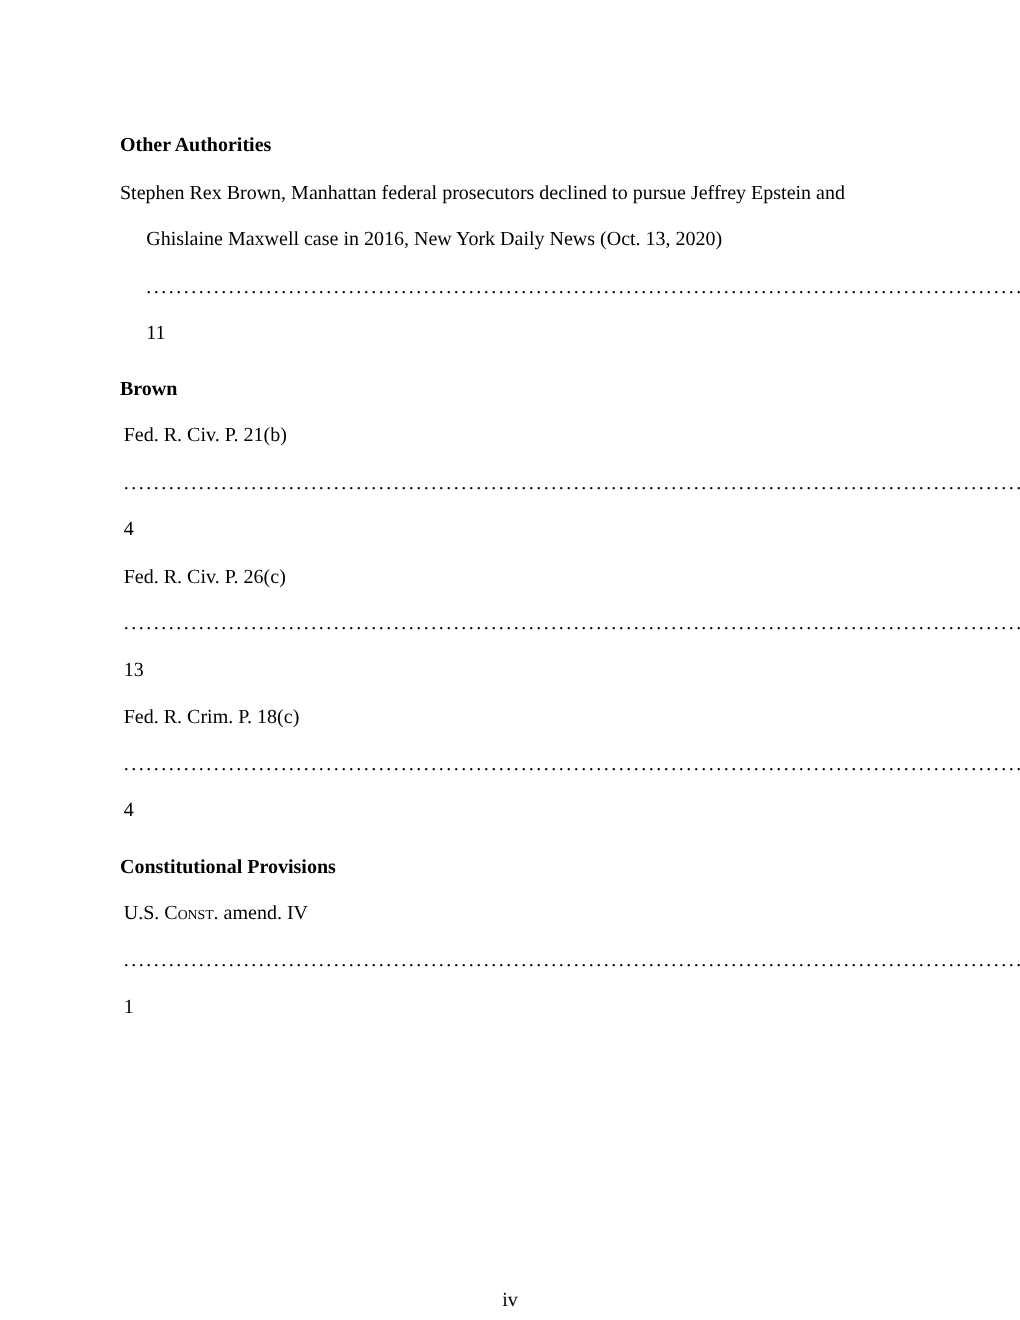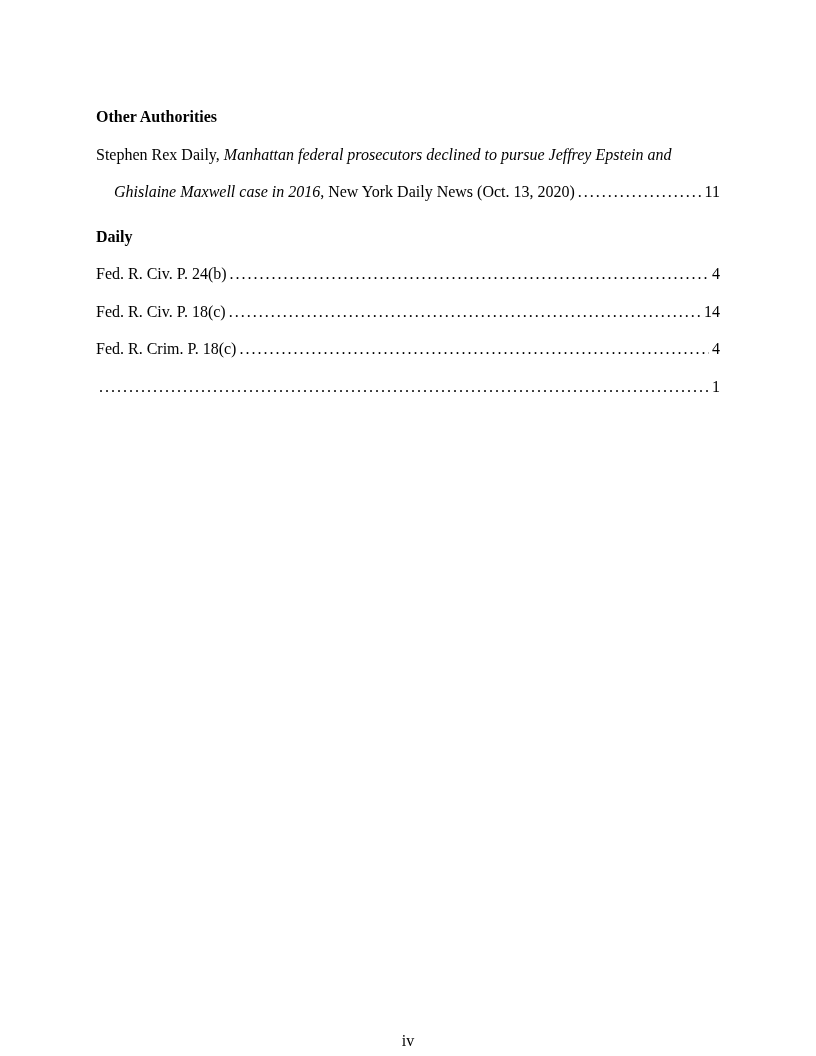--- a/index.html
+++ b/index.html
@@ -29,28 +29,28 @@
     line-height: 37.5px;
     white-space: nowrap;
   }
   p.heading {
     font-weight: bold;
   }
   p.heading.spaced {
     margin-top: 7px;
   }
   .italic {
-    font-style: italic;
   }
   .smallcaps {
     font-variant: small-caps;
   }
   .toc-row {
     display: flex;
     align-items: baseline;
+    flex-direction: column;
   }
   .toc-row .entry-text {
     flex: 0 0 auto;
   }
   .toc-row.indented {
     padding-left: 18px;
   }
   .leader {
     flex: 1 1 auto;
     overflow: hidden;
@@ -75,45 +75,47 @@
     line-height: 20px;
   }
 </style>
 </head>
 <body>
 
 <div class="page">
   <div class="content">
 
     <p class="heading">Other Authorities</p>
-    <p><span>Stephen Rex Daily, </span><span class="italic">Manhattan federal prosecutors declined to pursue Jeffrey Epstein and</span></p>
+    <p><span>Stephen Rex Brown, </span><span class="italic">Manhattan federal prosecutors declined to pursue Jeffrey Epstein and</span></p>
     <p class="toc-row indented">
       <span class="entry-text"><span class="italic">Ghislaine Maxwell case in 2016</span><span>, New York Daily News (Oct. 13, 2020)</span></span>
       <span class="leader"></span>
       <span class="pagenum">11</span>
     </p>
 
-    <p class="heading spaced">Daily</p>
+    <p class="heading spaced">Brown</p>
     <p class="toc-row">
-      <span class="entry-text">Fed. R. Civ. P. 24(b)</span>
+      <span class="entry-text">Fed. R. Civ. P. 21(b)</span>
       <span class="leader"></span>
       <span class="pagenum">4</span>
     </p>
     <p class="toc-row">
-      <span class="entry-text">Fed. R. Civ. P. 18(c)</span>
+      <span class="entry-text">Fed. R. Civ. P. 26(c)</span>
       <span class="leader"></span>
-      <span class="pagenum">14</span>
+      <span class="pagenum">13</span>
     </p>
     <p class="toc-row">
       <span class="entry-text">Fed. R. Crim. P. 18(c)</span>
       <span class="leader"></span>
       <span class="pagenum">4</span>
     </p>
 
+    <p class="heading spaced">Constitutional Provisions</p>
     <p class="toc-row">
+      <span class="entry-text"><span>U.S. </span><span class="smallcaps">Const.</span><span> amend. IV</span></span>
       <span class="leader"></span>
       <span class="pagenum">1</span>
     </p>
 
   </div>
 
   <div class="footer">iv</div>
 </div>
 
 </body></html>

